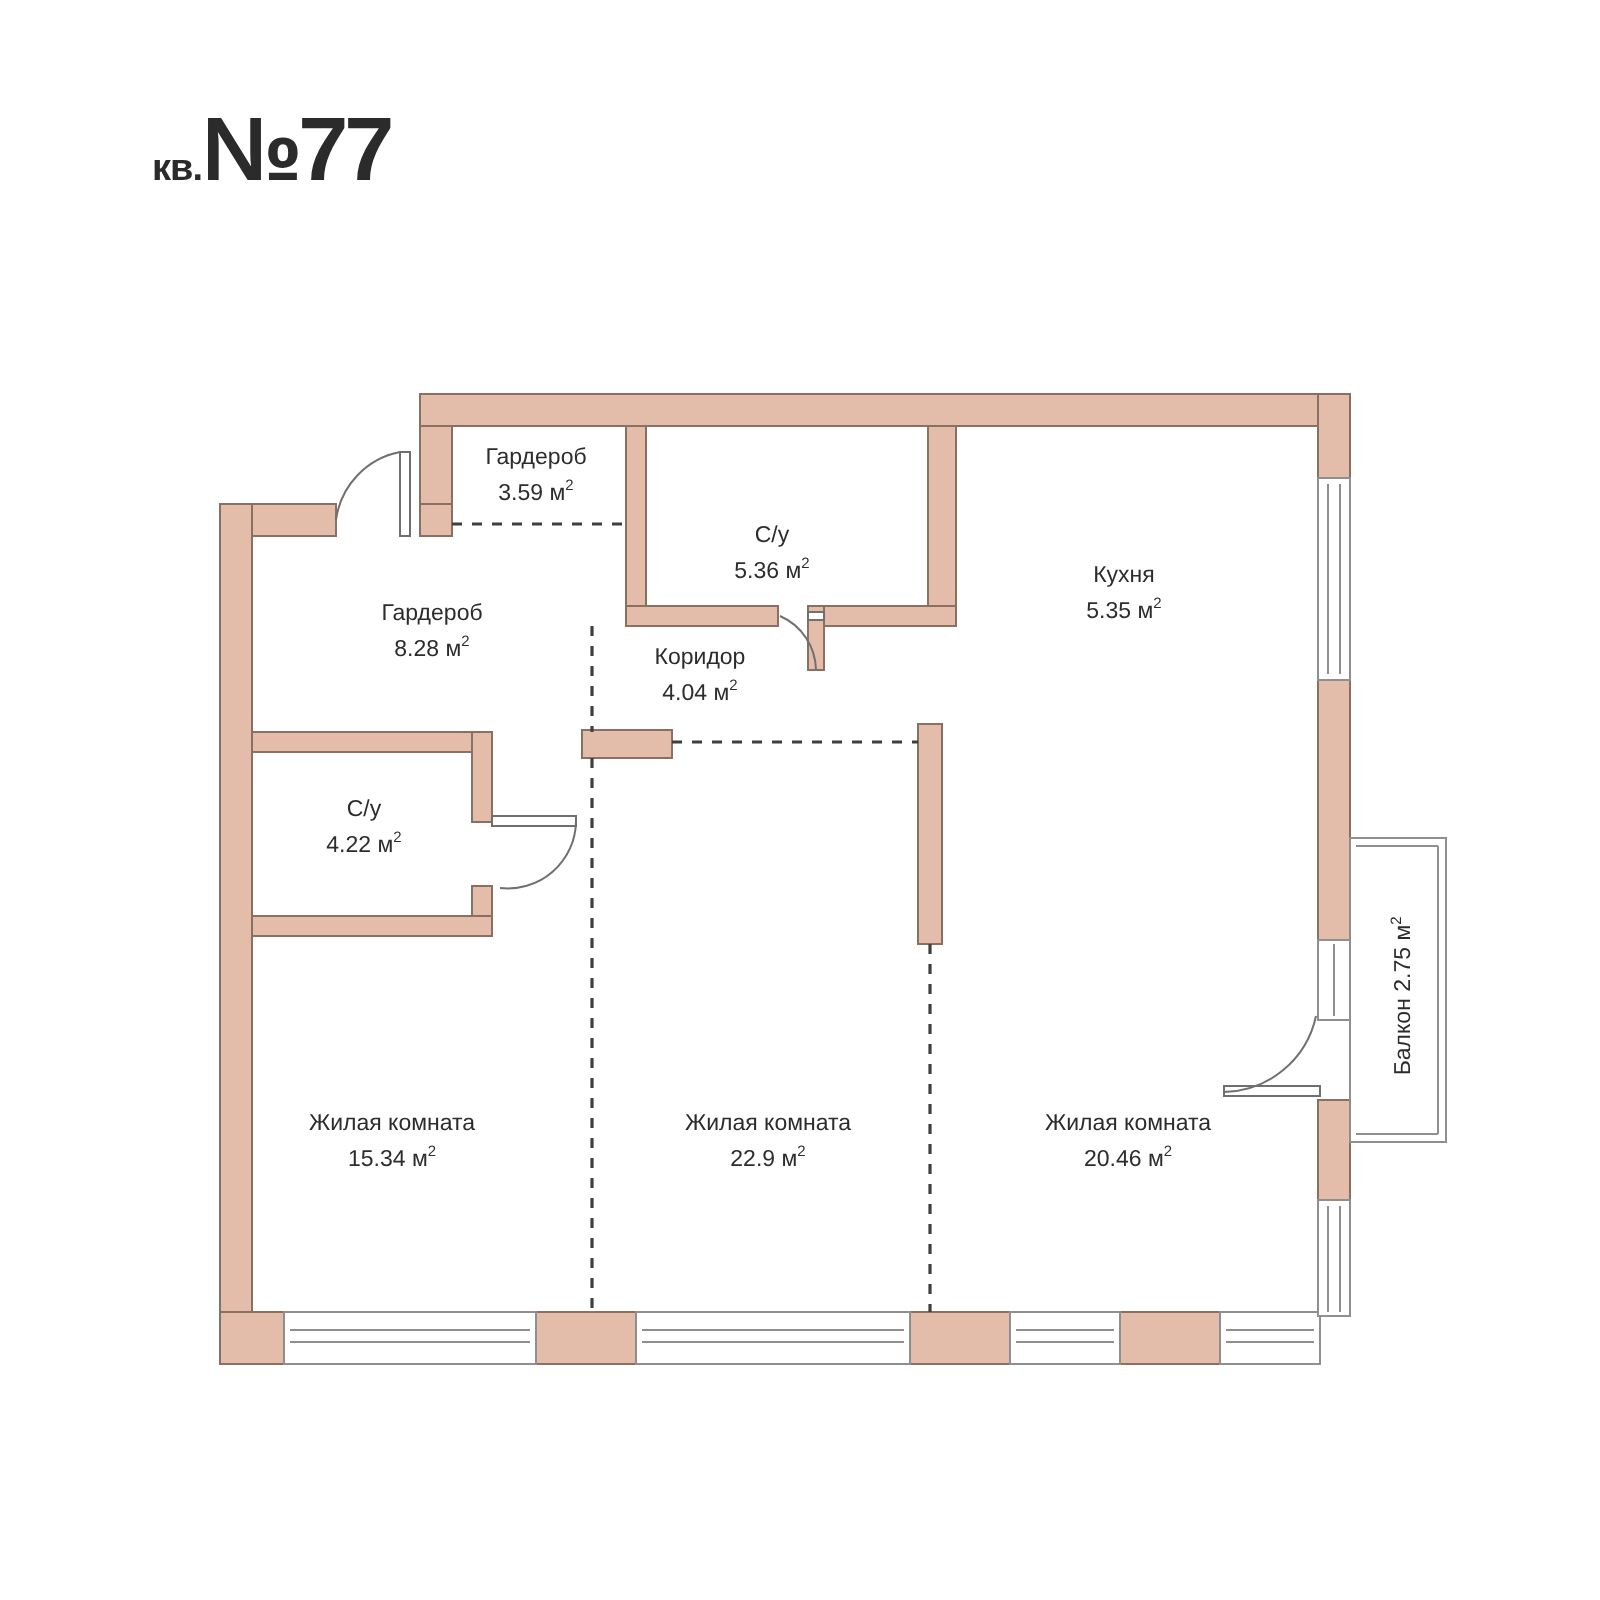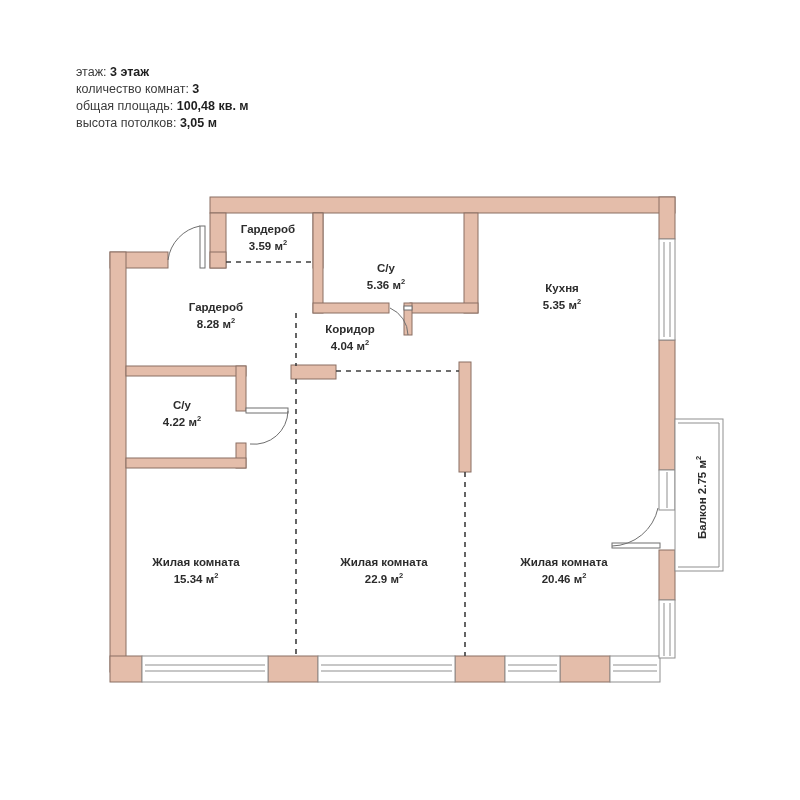--- a/index.html
+++ b/index.html
@@ -55,21 +55,20 @@
   }
   .spec-label { font-weight: normal; color: #3b3b3b; }
   .spec-value { font-weight: bold; color: #1f1f1f; }
 
   
   #plan {
     position: absolute;
     left: 0; top: 0;
     width: 800px;
     height: 657px;
-    font-weight: bold;
   }
 
   
   .room-label {
     position: absolute;
     text-align: center;
     font-size: 11.5px;
     line-height: 14px;
     color: #2c2c2c;
     white-space: nowrap;
@@ -85,37 +84,23 @@
     transform: translateX(-50%) rotate(-90deg);
     transform-origin: center center;
   }
 </style>
 </head>
 <body>
 
 <div id="page">
 
   <div id="header">
-    <div id="spec-list">
-      <div class="spec-row">
-        <span class="spec-label">этаж:</span>
-        <span class="spec-value">3 этаж</span>
-      </div>
-      <div class="spec-row">
-        <span class="spec-label">количество комнат:</span>
-        <span class="spec-value">3</span>
-      </div>
-      <div class="spec-row">
-        <span class="spec-label">общая площадь:</span>
-        <span class="spec-value">100,48 кв. м</span>
-      </div>
-      <div class="spec-row">
-        <span class="spec-label">высота потолков:</span>
-        <span class="spec-value">3,05 м</span>
-      </div>
+    <div class="title-line">
+      <span class="title-prefix">кв.</span>
+        <span class="title-number">№77</span>
     </div>
   </div>
 
   <div id="plan">
 
     <svg width="800" height="800" viewBox="0 0 800 800">
       <defs>
         <style>
           .wall  { fill: #e4bdaa; stroke: #8a6f63; stroke-width: 1; }
           .winln { stroke: #8f8f8f; stroke-width: 1; fill: none; }

